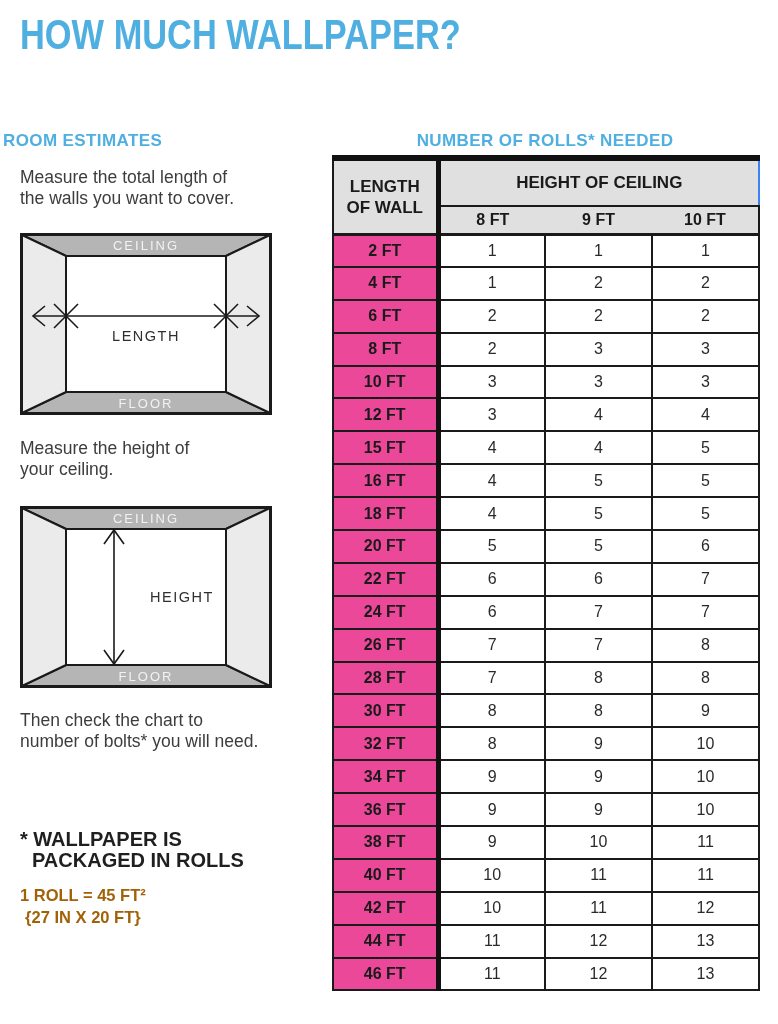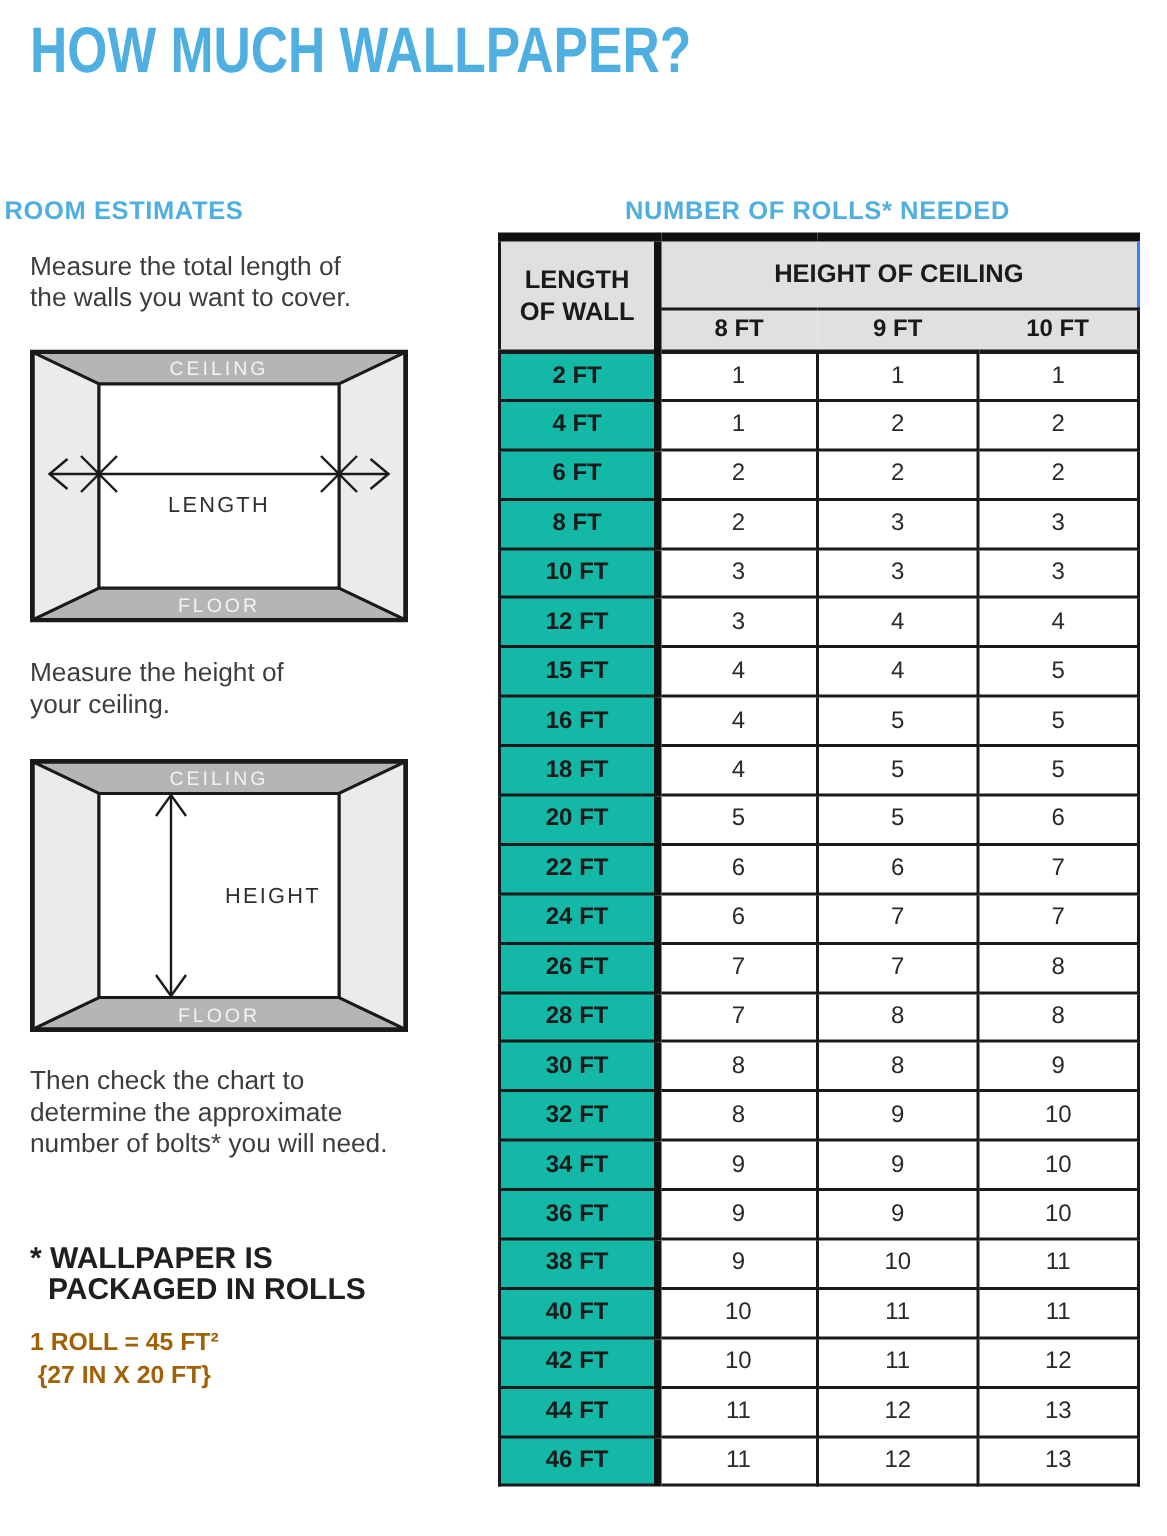--- a/index.html
+++ b/index.html
@@ -110,21 +110,21 @@
   tr.sub-header-row th {
     height: 28px;
     font-size: 16px;
     font-weight: 700;
     border-bottom: 3px solid #1a1a1a;
     border-left: 0;
     border-right: 0;
   }
   tr.sub-header-row th:last-child { border-right: 2px solid #1a1a1a; }
   .rolls-table tbody th {
-    background: #14b8a6;
+    background: #ec4899;
     font-size: 16px;
     font-weight: 700;
     color: #1a1a1a;
     border: 2px solid #1a1a1a;
     border-right: 5px solid #111111;
     height: 32.9px;
   }
   .rolls-table tbody td {
     background: #ffffff;
     font-size: 16px;
@@ -187,21 +187,20 @@
     <g stroke="#1a1a1a" stroke-width="1.6" fill="none">
       <line x1="94" y1="24" x2="94" y2="158"></line>
       <polyline points="84,38 94,24 104,38"></polyline>
       <polyline points="84,144 94,158 104,144"></polyline>
     </g>
     <text class="dim-label-text" x="130" y="96" text-anchor="start">HEIGHT</text>
   </svg>
 
   <div class="para para-chart">
     <div>Then check the chart to</div>
-    <div>determine the approximate</div>
     <div>number of bolts* you will need.</div>
   </div>
 
   <div class="footnote">
     <div>* WALLPAPER IS</div>
     <div class="indent">PACKAGED IN ROLLS</div>
   </div>
 
   <div class="roll-info">
     <div>1 ROLL = 45 FT²</div>

